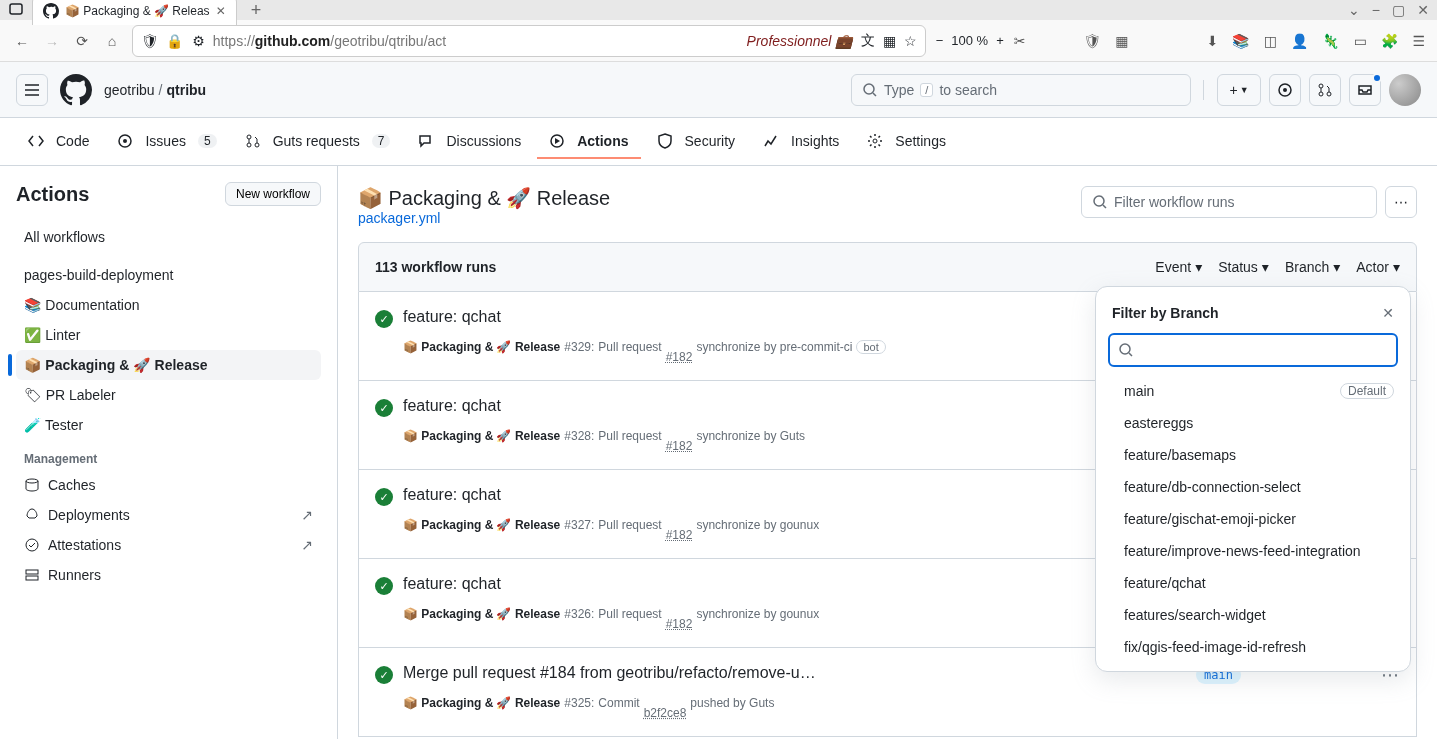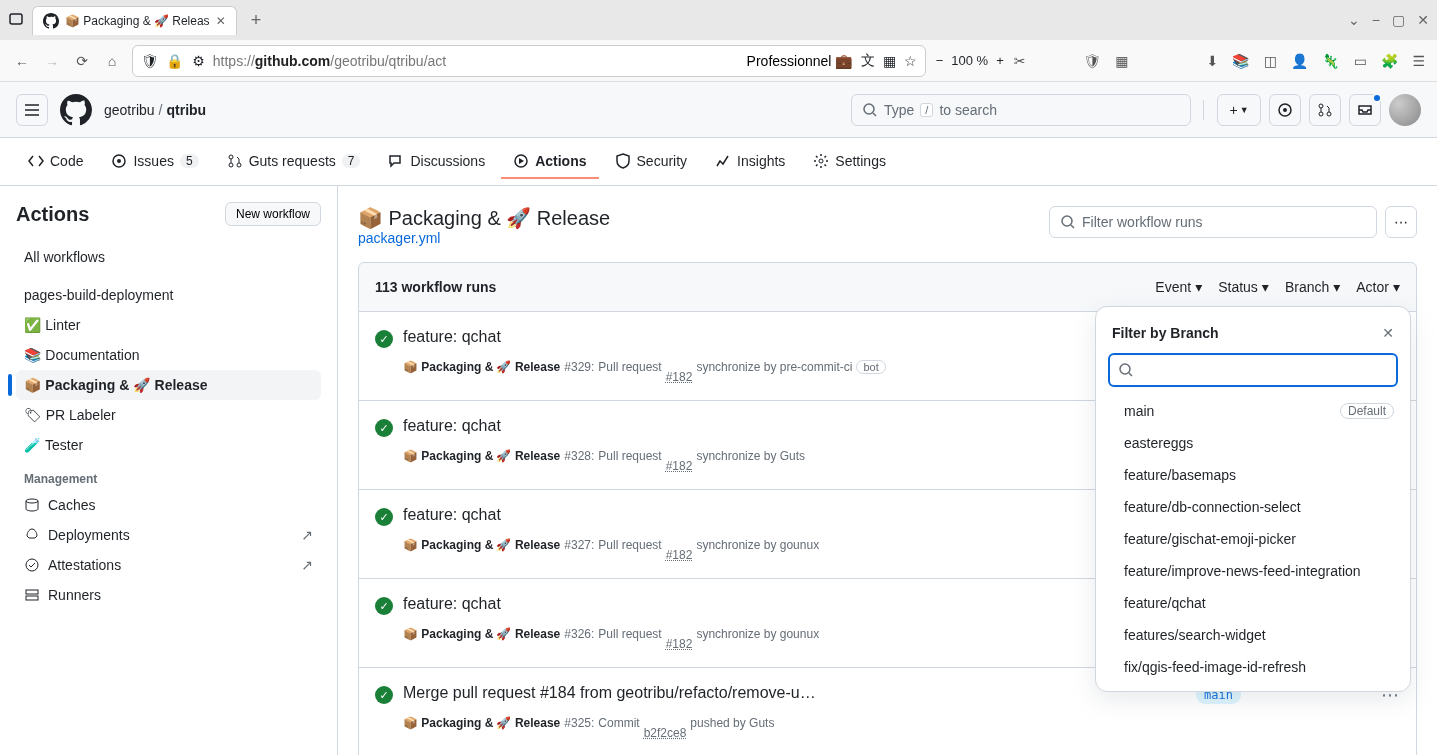--- a/index.html
+++ b/index.html
@@ -1,63 +1,63 @@
 <!DOCTYPE html>
 <html><head>
 <meta charset="utf-8">
 <style>
 * { box-sizing: border-box; margin: 0; padding: 0; font-family: -apple-system, BlinkMacSystemFont, "Segoe UI", Helvetica, Arial, sans-serif; }
 body { background: #ffffff; color: #1f2328; font-size: 14px; overflow: hidden; height: 755px; width: 1437px; }
 .browser-chrome { background: #f0f0f0; }
-.tab-bar { height: 40px; display: flex; align-items: center; padding: 0 8px; gap: 8px; background: #e8e8e8; }
+.tab-bar { height: 20px; display: flex; align-items: center; padding: 0 8px; gap: 8px; background: #e8e8e8; }
 .tab { background: #fff; border-radius: 6px 6px 0 0; padding: 6px 10px; display: flex; align-items: center; gap: 6px; font-size: 12px; max-width: 210px; border: 1px solid #ccc; border-bottom: none; }
 .tab-close { color: #666; cursor: pointer; }
 .new-tab { color: #666; font-size: 18px; cursor: pointer; padding: 0 6px; }
 .addr-bar { height: 42px; display: flex; align-items: center; padding: 0 12px; gap: 10px; background: #f9f9f9; border-bottom: 1px solid #ddd; }
 .nav-btn { color: #555; cursor: pointer; width: 20px; text-align: center; }
 .nav-btn.disabled { color: #bbb; }
 .url-box { flex: 1; display: flex; align-items: center; background: #fff; border: 1px solid #ccc; border-radius: 6px; padding: 4px 8px; height: 32px; gap: 8px; }
 .url-text { flex: 1; font-size: 14px; color: #777; white-space: nowrap; overflow: hidden; }
 .url-text b { color: #222; }
-.prof { color: #000000; font-weight: 500; display: flex; align-items: center; gap: 4px; }
+.prof { color: #7f1d1d; font-weight: 500; display: flex; align-items: center; gap: 4px; font-style: italic; }
 .zoom { display: flex; align-items: center; gap: 8px; font-size: 13px; }
 .toolbar-icons { display: flex; gap: 14px; color: #555; align-items: center; }
 .gh-header { height: 56px; background: #f6f8fa; border-bottom: 1px solid #d0d7de; display: flex; align-items: center; padding: 0 16px; gap: 12px; }
 .gh-menu-btn { width: 32px; height: 32px; border: 1px solid #d0d7de; border-radius: 6px; display: flex; align-items: center; justify-content: center; cursor: pointer; }
 .gh-logo { width: 32px; height: 32px; }
 .breadcrumb { display: flex; gap: 4px; font-size: 14px; }
 .breadcrumb a { color: #1f2328; text-decoration: none; }
 .breadcrumb .sep { color: #656d76; }
 .breadcrumb .repo { font-weight: 600; }
 .gh-search { margin-left: auto; width: 340px; height: 32px; border: 1px solid #d0d7de; border-radius: 6px; background: #f6f8fa; display: flex; align-items: center; padding: 0 10px; color: #656d76; gap: 6px; }
 .kbd { border: 1px solid #d0d7de; border-radius: 3px; padding: 0 4px; font-size: 11px; background: #fff; }
 .gh-header-right { display: flex; gap: 8px; align-items: center; }
 .gh-icon-btn { width: 32px; height: 32px; border: 1px solid #d0d7de; border-radius: 6px; display: flex; align-items: center; justify-content: center; cursor: pointer; background: #f6f8fa; }
 .gh-add-btn { width: 44px; display: flex; gap: 2px; }
 .avatar { width: 32px; height: 32px; border-radius: 50%; background: radial-gradient(circle at 30% 30%, #ccc, #888); position: relative; }
 .notif-dot { position: absolute; top: -2px; right: -2px; width: 10px; height: 10px; background: #0969da; border-radius: 50%; border: 2px solid #f6f8fa; }
 .repo-nav { height: 48px; border-bottom: 1px solid #d0d7de; display: flex; align-items: center; padding: 0 16px; gap: 4px; background: #fff; }
-.repo-nav-item { display: flex; align-items: center; gap: 6px; padding: 8px 12px; color: #1f2328; text-decoration: none; font-size: 14px; border-bottom: 2px solid transparent; cursor: pointer; }
+.repo-nav-item { display: flex; align-items: center; gap: 12px; padding: 8px 12px; color: #1f2328; text-decoration: none; font-size: 14px; border-bottom: 2px solid transparent; cursor: pointer; }
 .repo-nav-item.active { border-bottom-color: #fd8c73; font-weight: 600; }
 .repo-nav-item .count { background: #afb8c133; border-radius: 10px; padding: 0 6px; font-size: 12px; font-weight: 500; }
 .main { display: flex; height: calc(755px - 36px - 42px - 56px - 48px); }
 .sidebar { width: 338px; border-right: 1px solid #d0d7de; padding: 16px; overflow-y: auto; }
 .sidebar-header { display: flex; justify-content: space-between; align-items: center; margin-bottom: 16px; }
 .sidebar-title { font-size: 20px; font-weight: 600; }
 .new-workflow-btn { font-size: 12px; border: 1px solid #d0d7de; border-radius: 6px; padding: 4px 10px; background: #f6f8fa; cursor: pointer; }
 .sidebar-item { display: flex; align-items: center; gap: 8px; padding: 7px 8px; border-radius: 6px; cursor: pointer; font-size: 14px; position: relative; }
 .sidebar-item.active { background: #f3f4f6; font-weight: 600; }
 .sidebar-item.active::before { content: ""; position: absolute; left: -8px; top: 4px; bottom: 4px; width: 4px; background: #0969da; border-radius: 2px; }
 .sidebar-group-label { color: #656d76; font-size: 12px; font-weight: 600; padding: 12px 8px 4px; }
 .sidebar-item .ext-icon { margin-left: auto; color: #656d76; }
 .content { flex: 1; padding: 20px 20px; overflow-y: auto; position: relative; }
 .content-header { display: flex; justify-content: space-between; align-items: flex-start; margin-bottom: 16px; }
 .content-title { font-size: 20px; font-weight: 400; }
 .content-subtitle { color: #0969da; font-size: 14px; text-decoration: none; margin-top: 28px; }
-.filter-runs { width: 328px; height: 32px; border: 1px solid #d0d7de; border-radius: 6px; display: flex; align-items: center; padding: 0 10px; gap: 6px; color: #656d76; }
+.filter-runs { width: 296px; height: 32px; border: 1px solid #d0d7de; border-radius: 6px; display: flex; align-items: center; padding: 0 10px; gap: 6px; color: #656d76; }
 .more-btn { width: 32px; height: 32px; border: 1px solid #d0d7de; border-radius: 6px; display: flex; align-items: center; justify-content: center; margin-left: 8px; cursor: pointer; }
 .runs-header { display: flex; justify-content: space-between; align-items: center; padding: 16px; border: 1px solid #d0d7de; border-radius: 6px 6px 0 0; background: #f6f8fa; }
 .runs-count { font-weight: 600; }
 .filters { display: flex; gap: 16px; }
 .filter-drop { display: flex; align-items: center; gap: 4px; cursor: pointer; font-size: 14px; }
 .run-item { display: flex; align-items: flex-start; padding: 16px; border: 1px solid #d0d7de; border-top: none; gap: 10px; }
 .run-status { width: 18px; height: 18px; border-radius: 50%; background: #1a7f37; color: #fff; display: flex; align-items: center; justify-content: center; font-size: 11px; flex-shrink: 0; margin-top: 2px; }
 .run-main { flex: 1; }
 .run-title { font-weight: 400; font-size: 16px; margin-bottom: 4px; }
 .run-meta { color: #656d76; font-size: 12px; display: flex; align-items: center; gap: 4px; flex-wrap: wrap; }
@@ -260,24 +260,24 @@
       <button class="new-workflow-btn">New workflow</button>
     </div>
     <div class="sidebar-item">
         <span>All workflows</span>
       </div>
     <div style="height:8px"></div>
     <div class="sidebar-item">
         <span>pages-build-deployment</span>
       </div>
     <div class="sidebar-item">
+        <span>📚 Documentation</span>
+      </div>
+    <div class="sidebar-item">
         <span>✅ Linter</span>
-      </div>
-    <div class="sidebar-item">
-        <span>📚 Documentation</span>
       </div>
     <div class="sidebar-item active">
         <span>📦 Packaging &amp; 🚀 Release</span>
       </div>
     <div class="sidebar-item">
         <span>🏷 PR Labeler</span>
       </div>
     <div class="sidebar-item">
         <span>🧪 Tester</span>
       </div>

